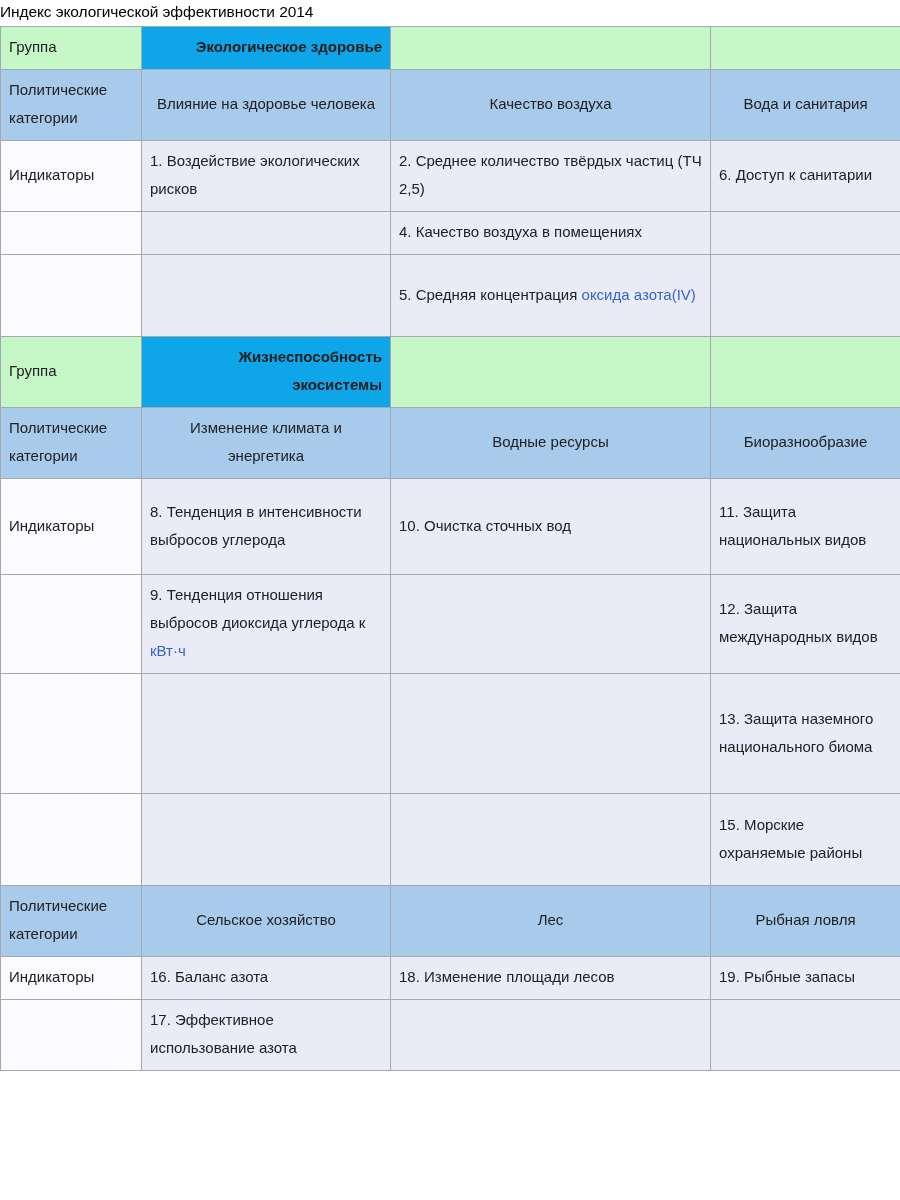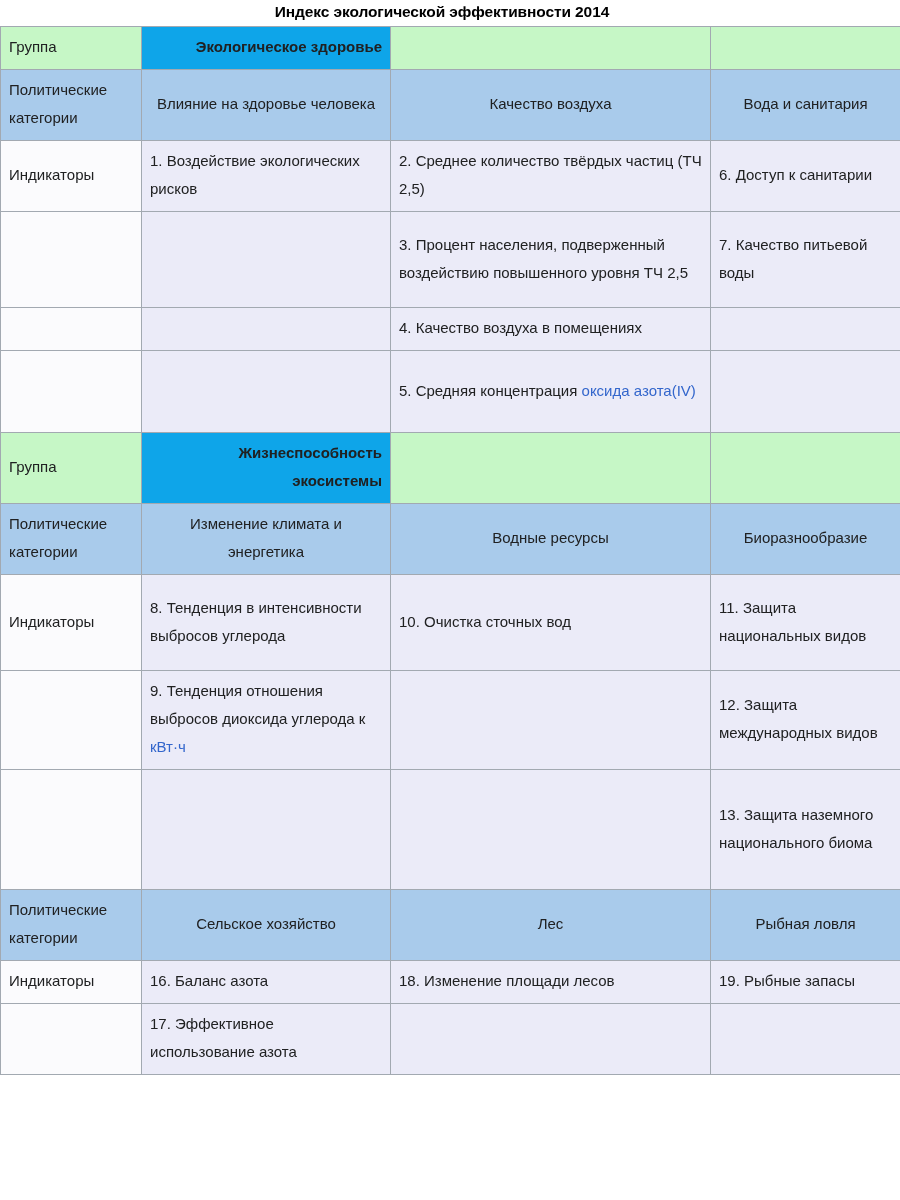--- a/index.html
+++ b/index.html
@@ -16,23 +16,22 @@
     -webkit-font-smoothing: antialiased;
   }
 
   .page {
     width: 900px;
     position: relative;
     overflow: hidden;
   }
 
   .table-caption {
-    text-align: center;
     font-size: 15.5px;
-    font-weight: bold;
+    font-weight: normal;
     color: #000000;
     letter-spacing: -0.1px;
     padding: 4px 16px 6px 0;
     line-height: 16px;
   }
 
   table.eptable {
     border-collapse: collapse;
     width: 900px;
     table-layout: fixed;
@@ -127,26 +126,20 @@
         <td class="policy-title">Вода и санитария</td>
       </tr>
 
       <tr style="height:68px;">
         <td class="rowlabel">Индикаторы</td>
         <td class="ind">1. Воздействие экологических рисков</td>
         <td class="ind">2. Среднее количество твёрдых частиц (ТЧ 2,5)</td>
         <td class="ind">6. Доступ к санитарии</td>
       </tr>
 
-      <tr style="height:96px;">
-        <td class="blank1"></td>
-        <td class="ind"></td>
-        <td class="ind">3. Процент населения, подверженный воздействию повышенного уровня ТЧ 2,5</td>
-        <td class="ind">7. Качество питьевой воды</td>
-      </tr>
 
       <tr style="height:40px;">
         <td class="blank1"></td>
         <td class="ind"></td>
         <td class="ind">4. Качество воздуха в помещениях</td>
         <td class="ind"></td>
       </tr>
 
       <tr style="height:82px;">
         <td class="blank1"></td>
@@ -184,20 +177,26 @@
       </tr>
 
       <tr style="height:120px;">
         <td class="blank1"></td>
         <td class="ind"></td>
         <td class="ind"></td>
         <td class="ind">13. Защита наземного национального биома</td>
       </tr>
 
 
+      <tr style="height:92px;">
+        <td class="blank1"></td>
+        <td class="ind"></td>
+        <td class="ind"></td>
+        <td class="ind">15. Морские охраняемые районы</td>
+      </tr>
 
       <tr style="height:64px;">
         <td class="policy-label">Политические категории</td>
         <td class="policy-title">Сельское хозяйство</td>
         <td class="policy-title">Лес</td>
         <td class="policy-title">Рыбная ловля</td>
       </tr>
 
       <tr style="height:40px;">
         <td class="rowlabel">Индикаторы</td>

